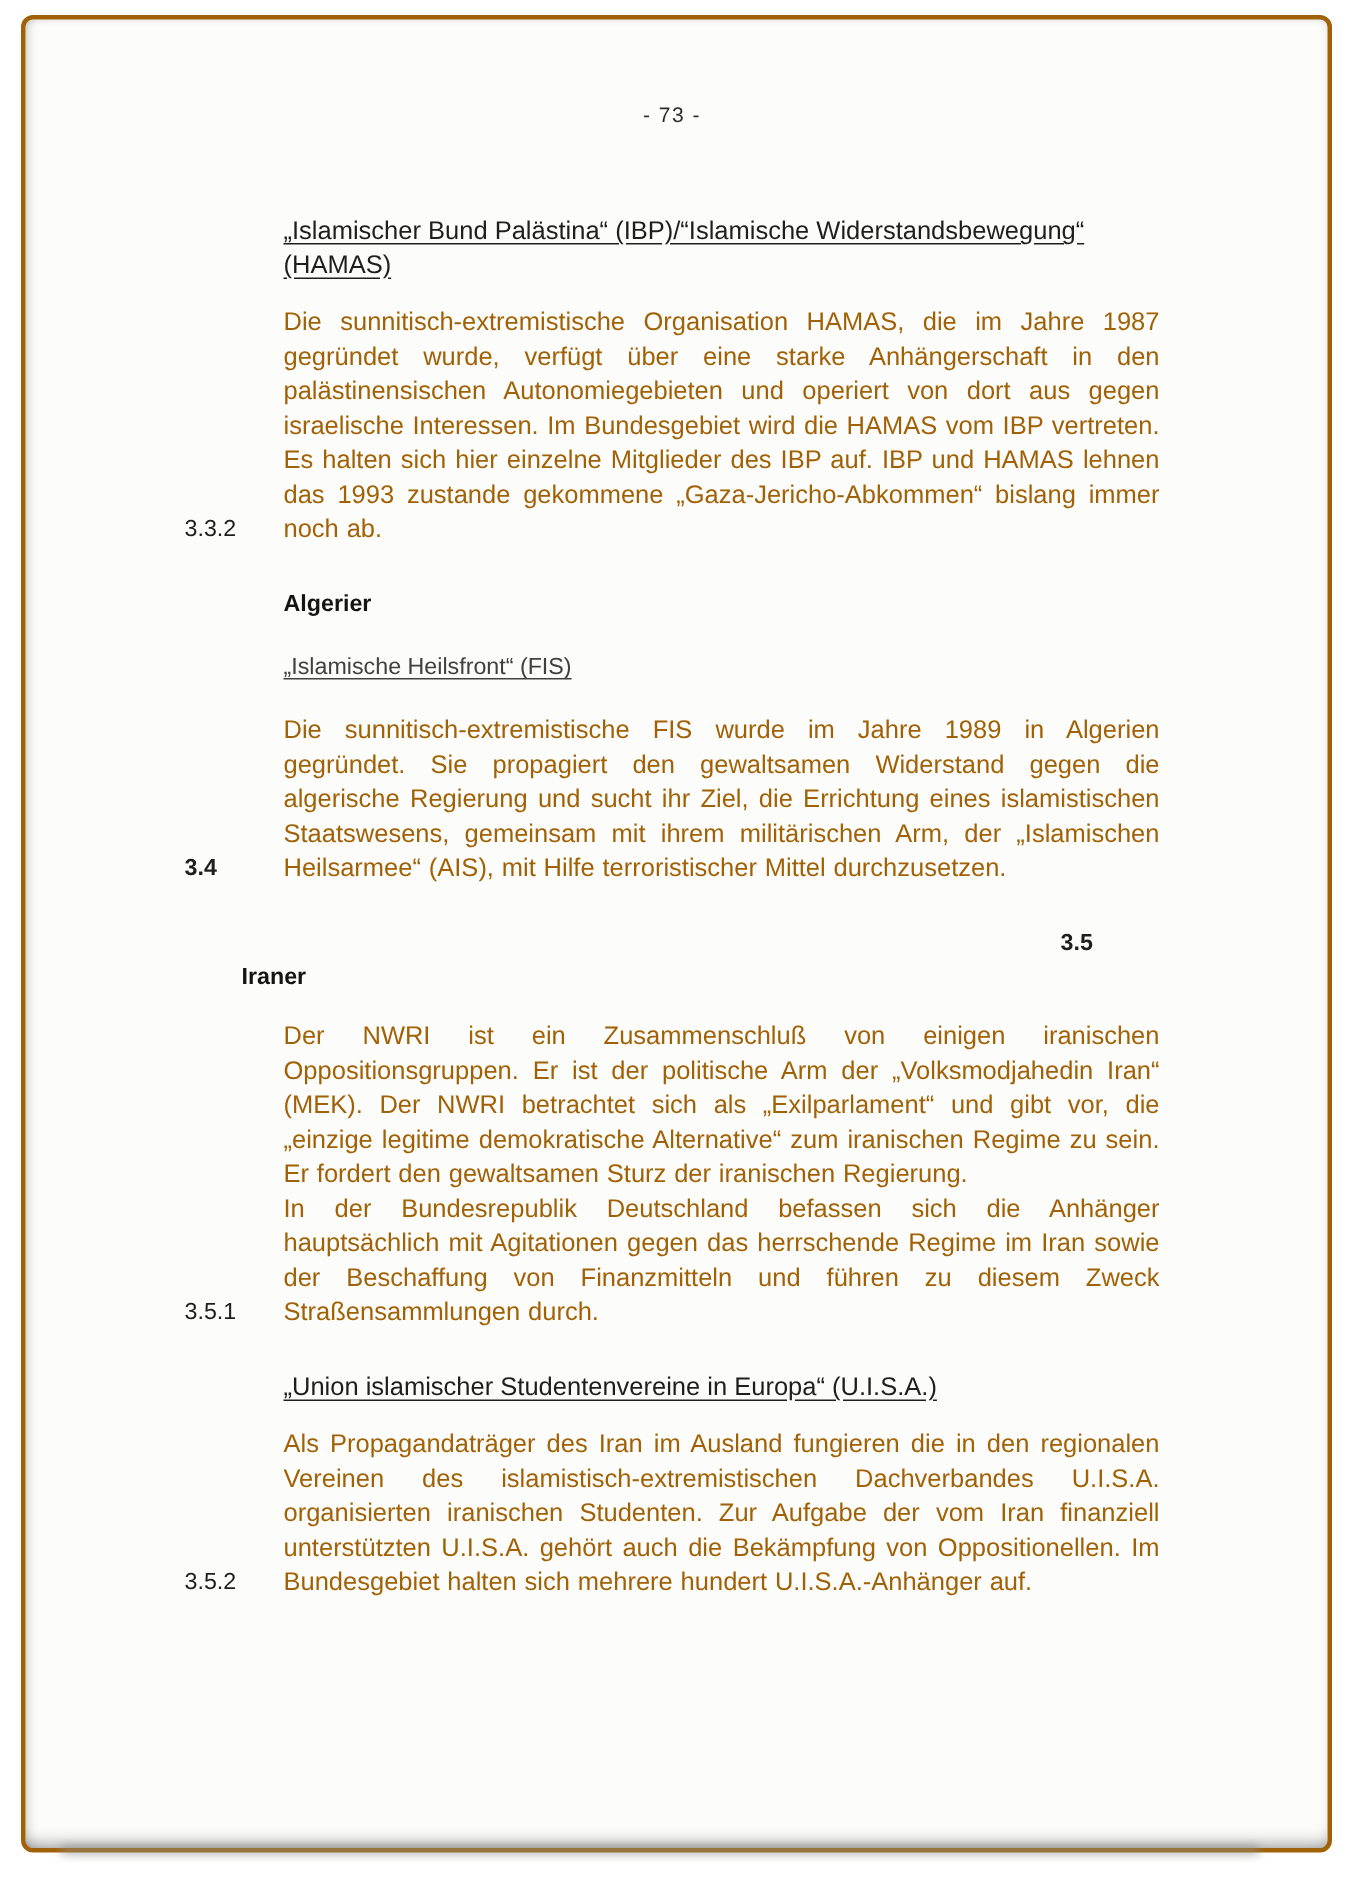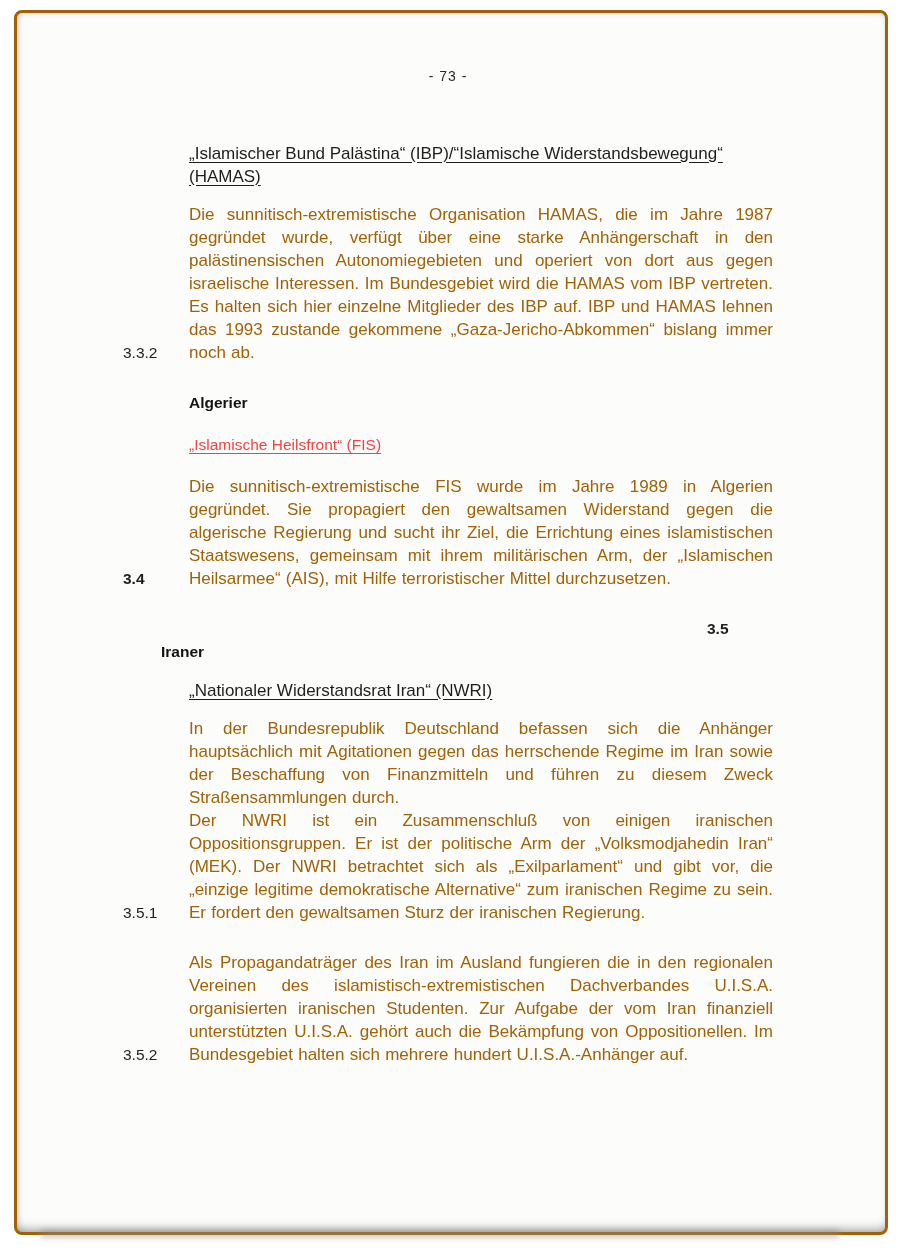--- a/index.html
+++ b/index.html
@@ -73,21 +73,21 @@
     font-weight: bold;
     color: #141414;
   }
   .subheading {
     font-size: 15.5px;
     line-height: 23px;
     text-decoration: underline;
     text-underline-offset: 3px;
     margin-top: 19px;
     margin-bottom: 19px;
-    color: #ef4444;
+    color: #404040;
   }
   .para {
     font-size: 17px;
     line-height: 23px;
     text-align: justify;
     color: #a16207;
     word-spacing: 0.5px;
   }
 </style>
 </head>
@@ -118,28 +118,28 @@
     <section class="sec tight">
       <div class="num bold">3.5</div>
       <div class="content">
         <div class="title">Iraner</div>
       </div>
     </section>
 
     <section class="sec">
       <div class="num">3.5.1</div>
       <div class="content">
-        <div class="heading">„Nationaler Widerstandsrat Iran“ (NWRI)</div>
+        <p class="para">Der NWRI ist ein Zusammenschluß von einigen iranischen Oppositionsgruppen. Er ist der politische Arm der „Volksmodjahedin Iran“ (MEK). Der NWRI betrachtet sich als „Exilparlament“ und gibt vor, die „einzige legitime demokratische Alternative“ zum iranischen Regime zu sein. Er fordert den gewaltsamen Sturz der iranischen Regierung.</p>
         <p class="para">In der Bundesrepublik Deutschland befassen sich die Anhänger hauptsächlich mit Agitationen gegen das herrschende Regime im Iran sowie der Beschaffung von Finanzmitteln und führen zu diesem Zweck Straßensammlungen durch.</p>
-        <p class="para">Der NWRI ist ein Zusammenschluß von einigen iranischen Oppositionsgruppen. Er ist der politische Arm der „Volksmodjahedin Iran“ (MEK). Der NWRI betrachtet sich als „Exilparlament“ und gibt vor, die „einzige legitime demokratische Alternative“ zum iranischen Regime zu sein. Er fordert den gewaltsamen Sturz der iranischen Regierung.</p>
       </div>
     </section>
 
     <section class="sec">
       <div class="num">3.5.2</div>
       <div class="content">
+        <div class="heading">„Union islamischer Studentenvereine in Europa“ (U.I.S.A.)</div>
         <p class="para">Als Propagandaträger des Iran im Ausland fungieren die in den regionalen Vereinen des islamistisch-extremistischen Dachverbandes U.I.S.A. organisierten iranischen Studenten. Zur Aufgabe der vom Iran finanziell unterstützten U.I.S.A. gehört auch die Bekämpfung von Oppositionellen. Im Bundesgebiet halten sich mehrere hundert U.I.S.A.-Anhänger auf.</p>
       </div>
     </section>
 
   </div>
   <div class="bottom-edge"></div>
 </div>
 
 </body></html>

